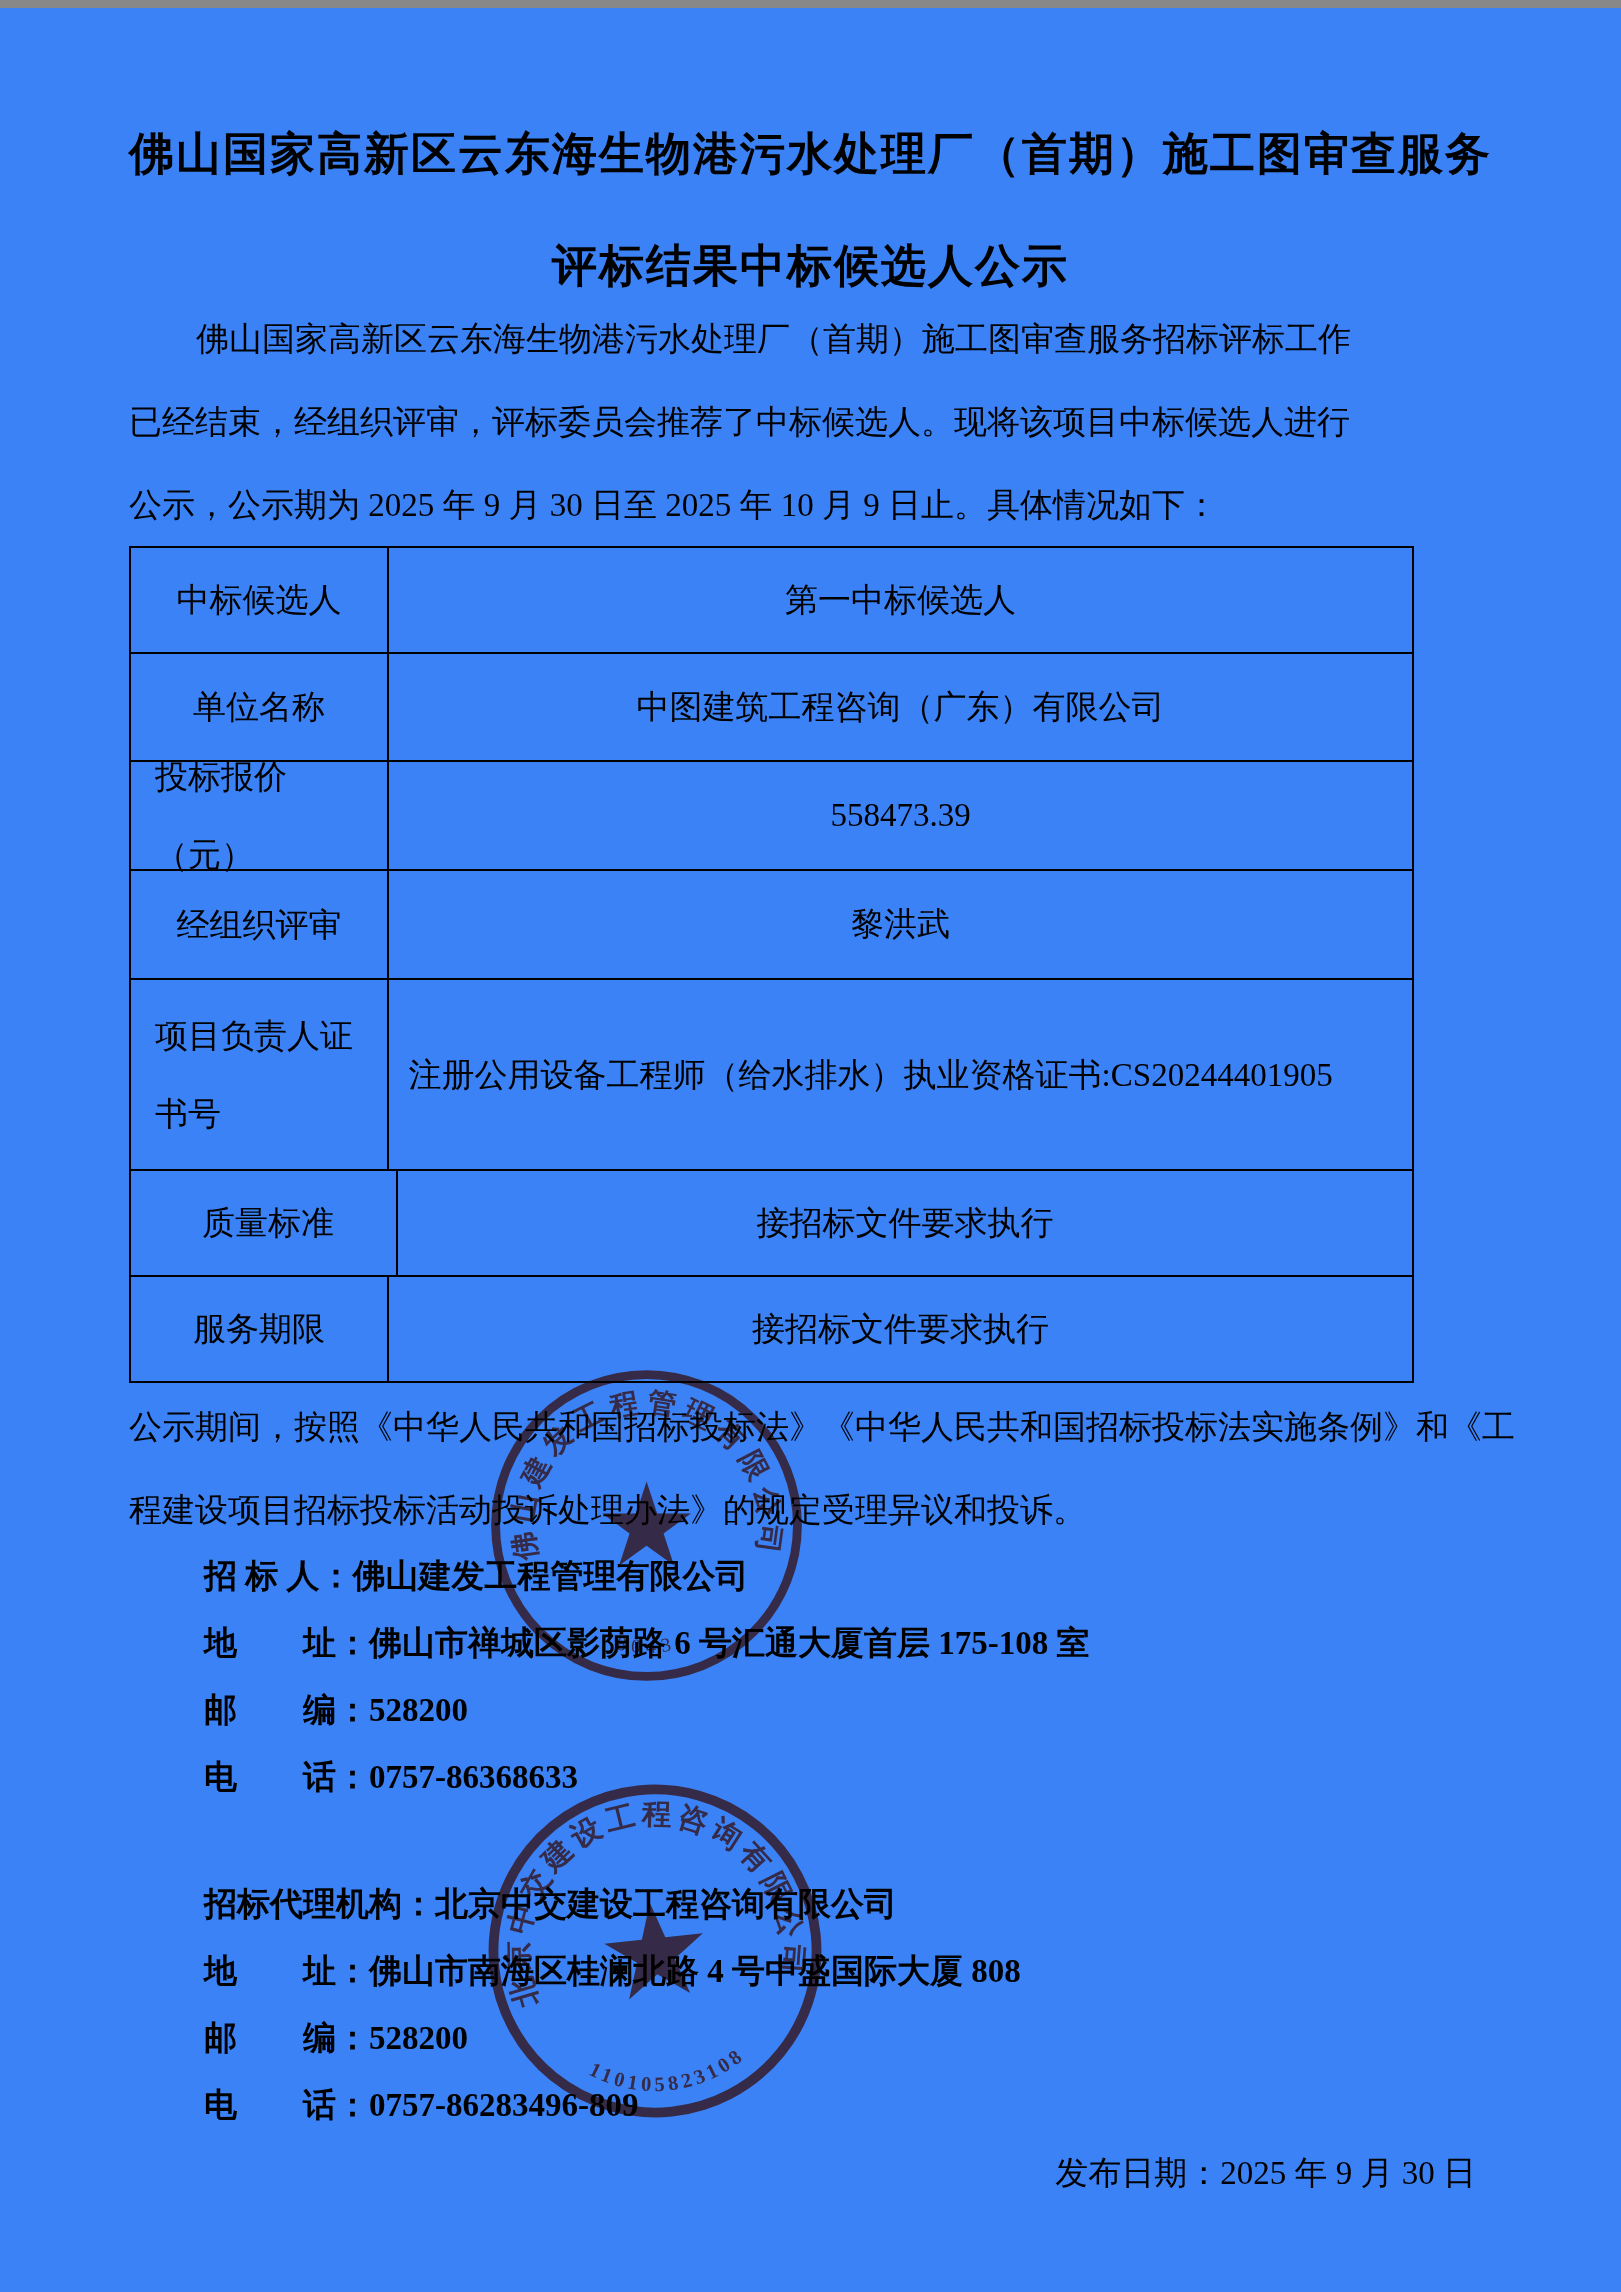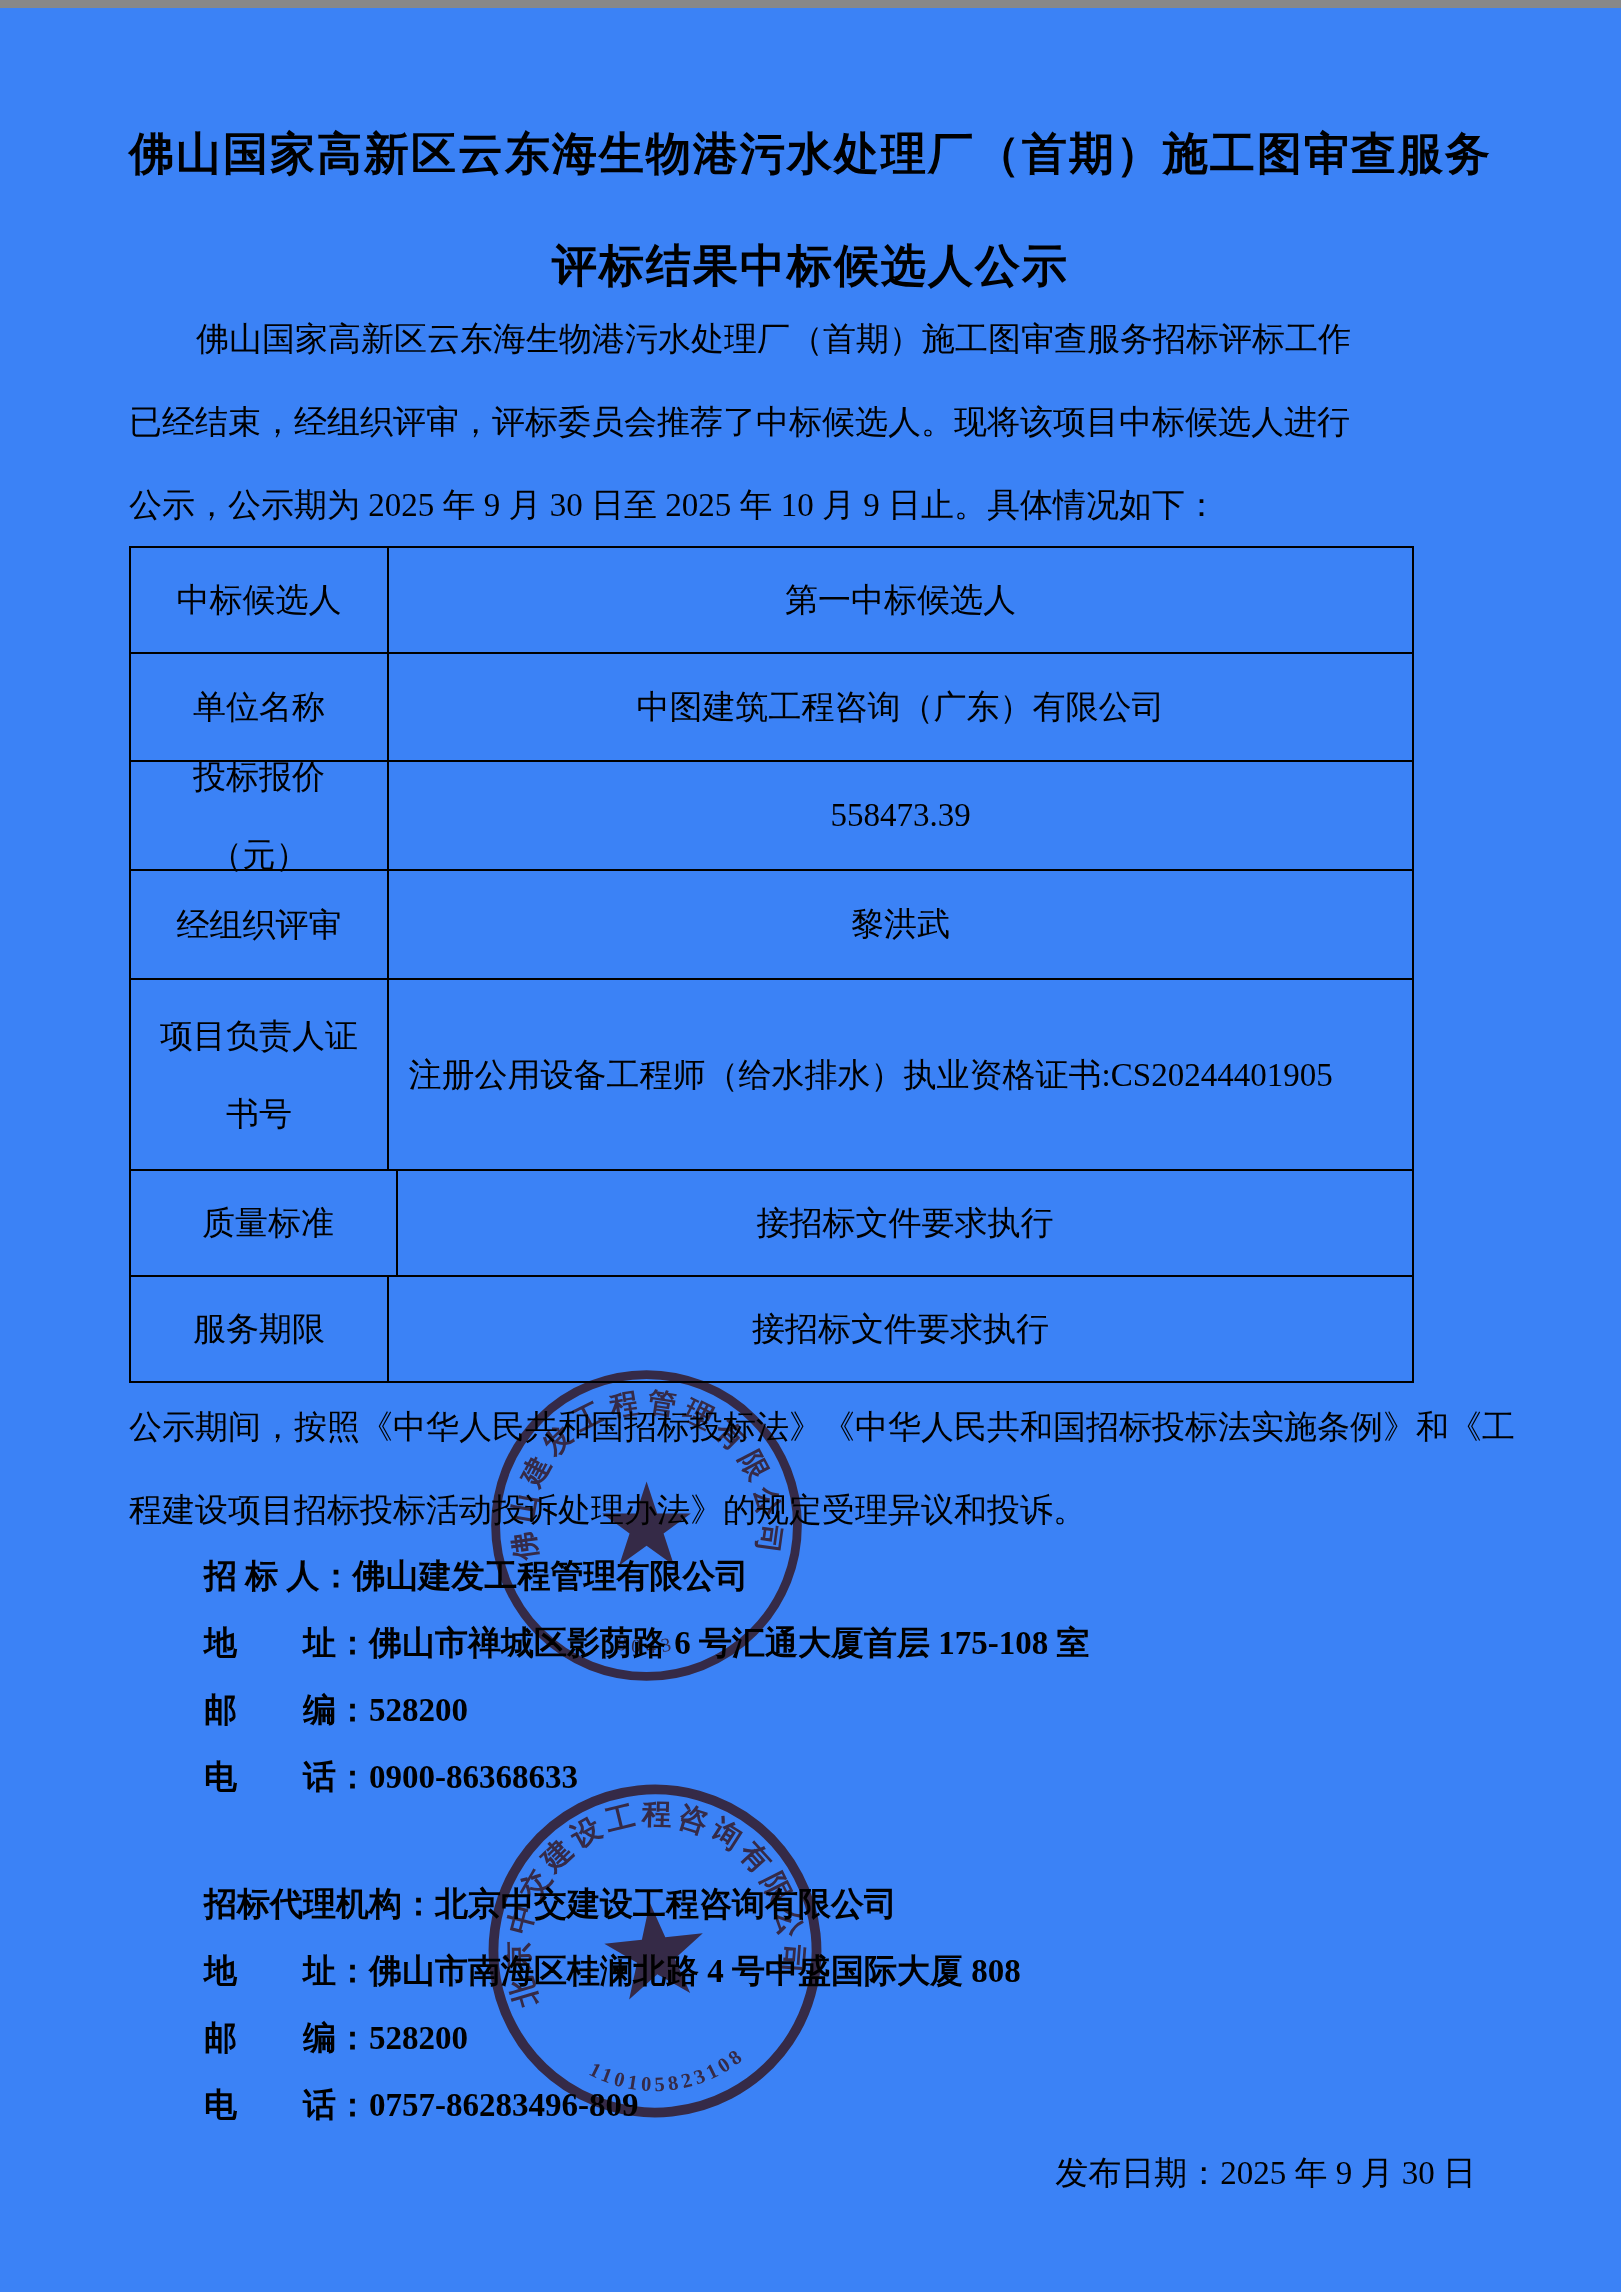--- a/index.html
+++ b/index.html
@@ -34,21 +34,21 @@
   .trow + .trow{border-top:2px solid #000;}
   .trow:nth-child(1){height:104px;}
   .trow:nth-child(2){height:108px;}
   .trow:nth-child(3){height:109px;}
   .trow:nth-child(4){height:109px;}
   .trow:nth-child(5){height:191px;}
   .trow:nth-child(6){height:106px;padding-left:9px;}
   .trow:nth-child(7){height:106px;}
   .tlabel{
     width:258px;flex:0 0 258px;border-right:2px solid #000;box-sizing:border-box;
-    display:flex;align-items:center;justify-content:center;text-align:center;
+    display:flex;align-items:center;justify-content:center;text-align:left;
     line-height:78px;
   }
   .tlabel .lwrap{max-width:208px;}
   .tvalue{
     flex:1;display:flex;align-items:center;justify-content:center;text-align:center;
   }
   .tvalue.left{flex-direction:column;align-items:flex-start;justify-content:center;
     padding-left:19.6px;text-align:left;line-height:78px;gap:9px;}
 
   
@@ -127,21 +127,21 @@
 
   <div class="para para2">
     <div class="pline">公示期间，按照《中华人民共和国招标投标法》《中华人民共和国招标投标法实施条例》和《工</div>
     <div class="pline">程建设项目招标投标活动投诉处理办法》的规定受理异议和投诉。</div>
   </div>
 
   <div class="contact block1">
     <div class="cline"><span>招 标 人：</span><span>佛山建发工程管理有限公司</span></div>
     <div class="cline"><span>地　　址：</span><span>佛山市禅城区影荫路 6 号汇通大厦首层 175-108 室</span></div>
     <div class="cline"><span>邮　　编：</span><span>528200</span></div>
-    <div class="cline"><span>电　　话：</span><span>0900-86368633</span></div>
+    <div class="cline"><span>电　　话：</span><span>0757-86368633</span></div>
   </div>
 
   <div class="contact block2">
     <div class="cline"><span>招标代理机构：</span><span>北京中交建设工程咨询有限公司</span></div>
     <div class="cline"><span>地　　址：</span><span>佛山市南海区桂澜北路 4 号中盛国际大厦 808</span></div>
     <div class="cline"><span>邮　　编：</span><span>528200</span></div>
     <div class="cline"><span>电　　话：</span><span>0757-86283496-809</span></div>
   </div>
 
   <div class="pubdate">发布日期：2025 年 9 月 30 日</div>

